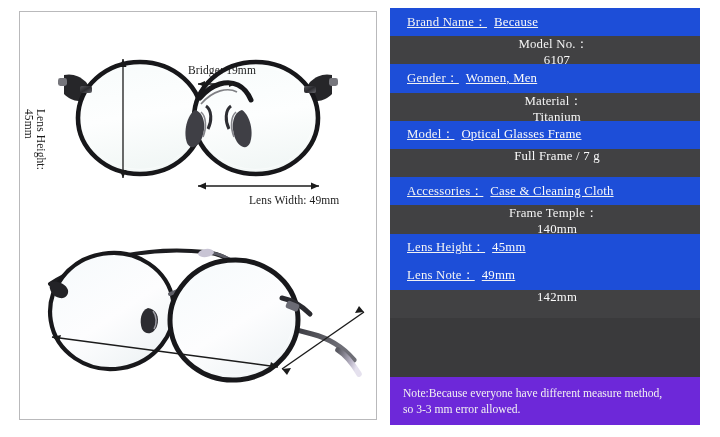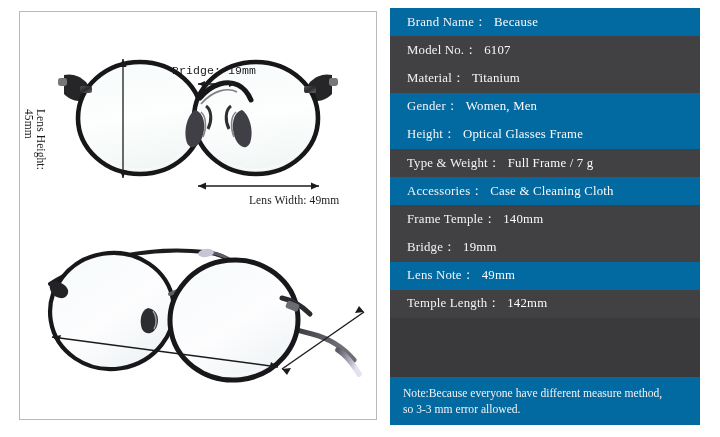--- a/index.html
+++ b/index.html
@@ -41,21 +41,21 @@
 
   .dim-label {
     position: absolute;
     color: #1b1b1b;
     font-size: 11.5px;
     font-family: "Liberation Serif", "DejaVu Serif", serif;
     white-space: nowrap;
     letter-spacing: 0.1px;
   }
 
-  #bridge-label       { left: 152px; top: 52px; font-family: Liberation Mono, monospace; }
+  #bridge-label       { left: 168px; top: 52px; }
   #lens-width-label   { left: 229px; top: 182px; }
   #lens-height-label {
     left: 26px; top: 97px;
     width: 78px;
     transform: rotate(90deg);
     transform-origin: 0 0;
     line-height: 1.0;
     text-align: left;
   }
   #lens-height-label .lh-l1 { display:block; }
@@ -77,32 +77,32 @@
     display: flex;
     align-items: center;
     padding-left: 17px;
     color: #f2f2f2;
     font-size: 12.8px;
     font-family: "Liberation Serif", "DejaVu Serif", serif;
     letter-spacing: 0.2px;
     white-space: nowrap;
     box-sizing: border-box;
   }
-  .spec-row.odd  { background: #0369a1; }
-  .spec-row.even { background: #414143; }
+  .spec-row.odd  { background: #1d4ed8; text-decoration: underline; }
+  .spec-row.even { background: #414143; flex-direction: column; }
   .spec-row .spec-key   { color: #f4f4f4; }
   .spec-row .spec-value { color: #fbfbfb; padding-left: 7px; }
 
   #spec-note {
     position: absolute;
     left: 0;
     bottom: 0;
     width: 100%;
     height: 48px;
-    background: #0369a1;
+    background: #6d28d9;
     color: #f2f2f2;
     font-size: 11.6px;
     line-height: 1.42;
     padding: 9px 12px 0 13px;
     box-sizing: border-box;
     font-family: "Liberation Serif", "DejaVu Serif", serif;
   }
   #spec-note .note-line { display: block; }
 </style>
 </head>
@@ -266,54 +266,52 @@
 <div id="spec-panel">
 
   <div class="spec-row odd">
     <span class="spec-key">Brand Name：</span>
     <span class="spec-value">Because</span>
   </div>
   <div class="spec-row even">
     <span class="spec-key">Model No.：</span>
     <span class="spec-value">6107</span>
   </div>
+  <div class="spec-row odd">
+    <span class="spec-key">Gender：</span>
+    <span class="spec-value">Women, Men</span>
+  </div>
   <div class="spec-row even">
     <span class="spec-key">Material：</span>
     <span class="spec-value">Titanium</span>
   </div>
   <div class="spec-row odd">
-    <span class="spec-key">Gender：</span>
-    <span class="spec-value">Women, Men</span>
-  </div>
-  <div class="spec-row odd">
-    <span class="spec-key">Height：</span>
+    <span class="spec-key">Model：</span>
     <span class="spec-value">Optical Glasses Frame</span>
   </div>
   <div class="spec-row even">
-    <span class="spec-key">Type &amp; Weight：</span>
     <span class="spec-value">Full Frame / 7 g</span>
   </div>
   <div class="spec-row odd">
     <span class="spec-key">Accessories：</span>
     <span class="spec-value">Case &amp; Cleaning Cloth</span>
   </div>
   <div class="spec-row even">
     <span class="spec-key">Frame Temple：</span>
     <span class="spec-value">140mm</span>
   </div>
-  <div class="spec-row even">
-    <span class="spec-key">Bridge：</span>
-    <span class="spec-value">19mm</span>
+  <div class="spec-row odd">
+    <span class="spec-key">Lens Height：</span>
+    <span class="spec-value">45mm</span>
   </div>
   <div class="spec-row odd">
     <span class="spec-key">Lens Note：</span>
     <span class="spec-value">49mm</span>
   </div>
   <div class="spec-row even">
-    <span class="spec-key">Temple Length：</span>
     <span class="spec-value">142mm</span>
   </div>
 
   <div id="spec-note">
     <span class="note-line">Note:Because everyone have different measure method,</span>
     <span class="note-line">so 3-3 mm error allowed.</span>
   </div>
 </div>
 
 </body></html>

